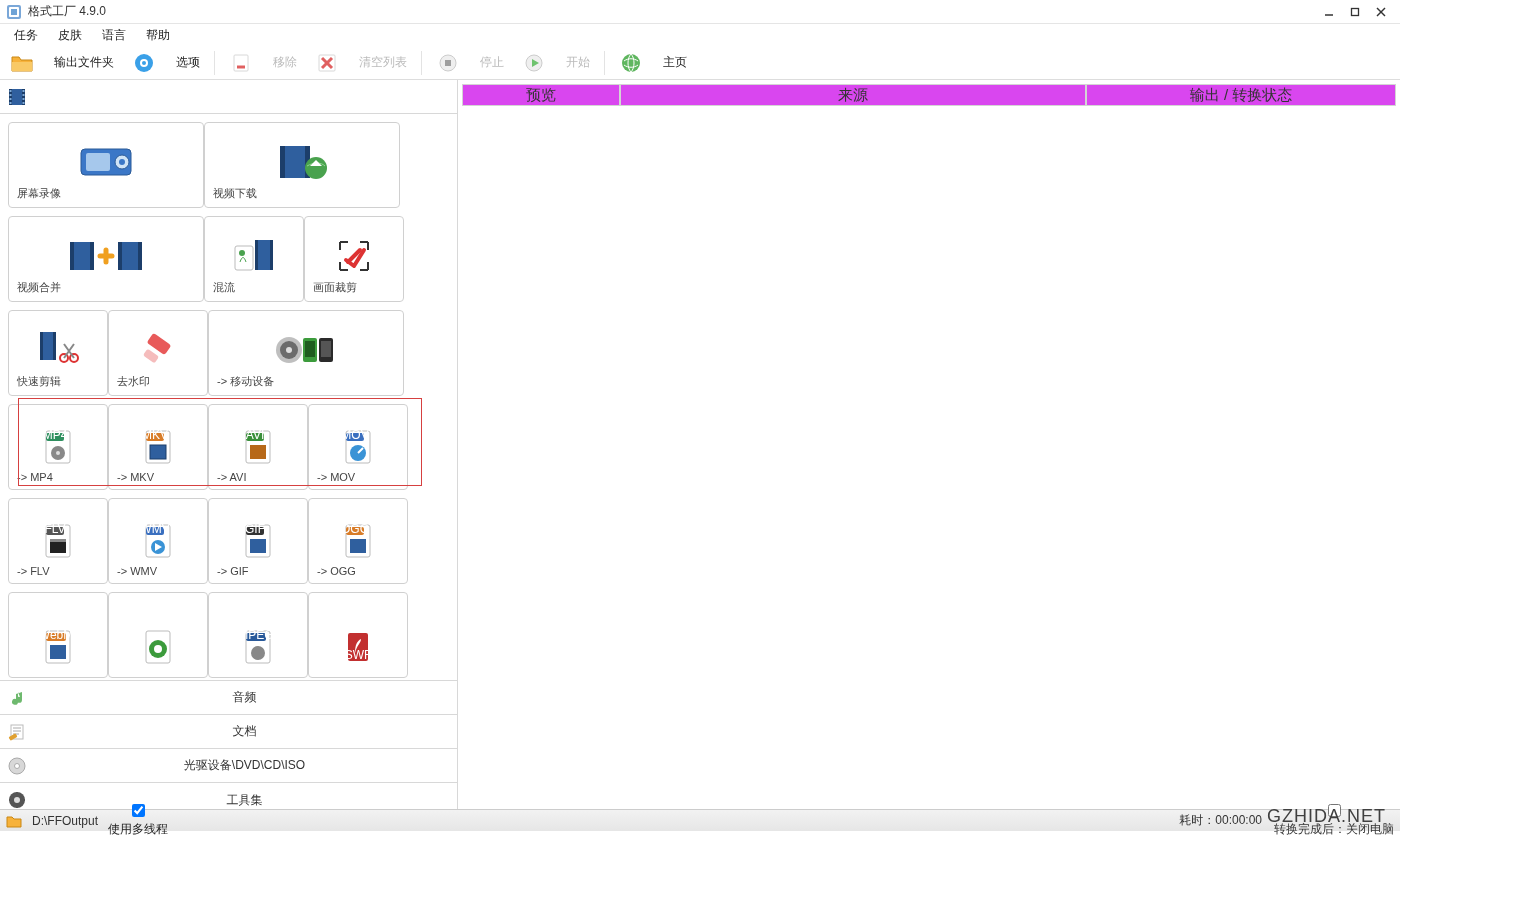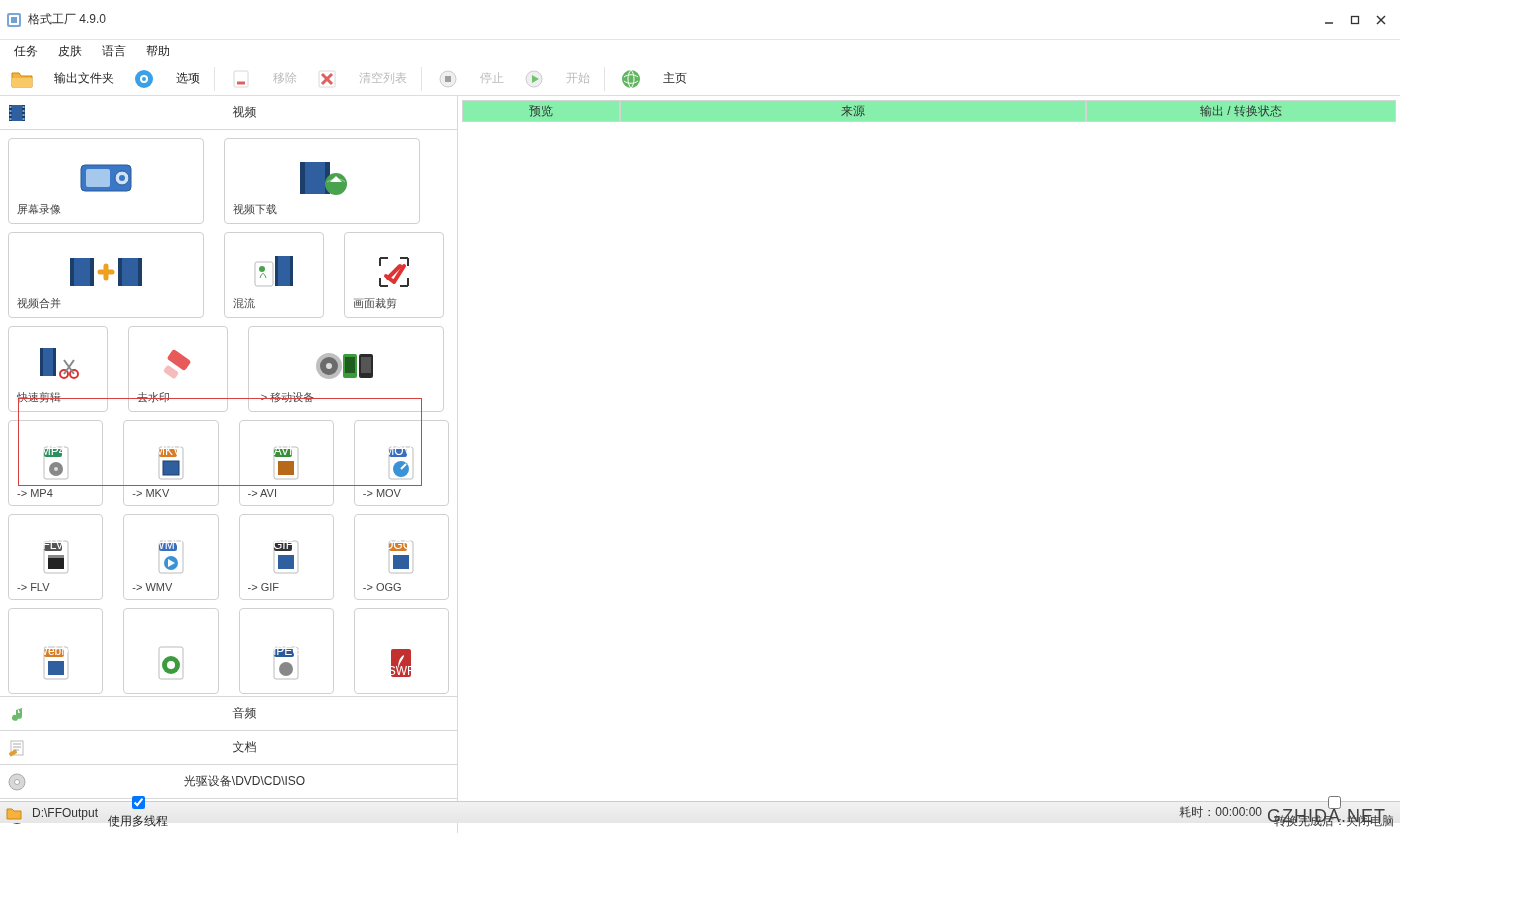--- a/index.html
+++ b/index.html
@@ -1,48 +1,48 @@
 <!DOCTYPE html>
 <html><head>
 <meta charset="utf-8">
 <style>
 * { margin: 0; padding: 0; box-sizing: border-box; font-family: "Microsoft YaHei", Tahoma, Arial, sans-serif; font-size: 12px; }
 body { background: #fff; color: #222; width: 1400px; height: 839px; overflow: hidden; position: relative; }
-.titlebar { height: 40px; display: flex; align-items: center; padding: 0 6px; border-bottom: 1px solid #e5e5e5; }
+.titlebar { height: 24px; display: flex; align-items: center; padding: 0 6px; border-bottom: 1px solid #e5e5e5; }
 .titlebar .app-icon { width: 16px; height: 16px; margin-right: 6px; display: inline-flex; align-items: center; justify-content: center; }
 .titlebar .title { flex: 1; font-size: 12px; color: #333; }
 .titlebar .win-btn { width: 26px; height: 20px; display: inline-flex; align-items: center; justify-content: center; color: #555; cursor: pointer; }
 .menubar { height: 22px; display: flex; align-items: center; padding: 0 6px; gap: 4px; }
 .menubar .menu-item { padding: 2px 8px; color: #222; cursor: pointer; }
 .toolbar { height: 34px; display: flex; align-items: center; padding: 2px 6px; gap: 10px; border-bottom: 1px solid #ddd; }
 .toolbar .tb-group { display: flex; align-items: center; gap: 20px; padding: 2px 4px; cursor: pointer; }
 .toolbar .tb-group.disabled { color: #bbb; cursor: default; }
 .toolbar .tb-group .tb-icon { width: 24px; height: 24px; display: inline-flex; align-items: center; justify-content: center; }
 .toolbar .tb-sep { width: 1px; height: 24px; background: #e3e3e3; }
 .mainrow { display: flex; height: calc(100% - 24px - 22px - 34px - 22px); }
 .left-pane { width: 458px; border-right: 1px solid #d8d8d8; display: flex; flex-direction: column; }
 .cat-bar { height: 34px; display: flex; align-items: center; border-bottom: 1px solid #d8d8d8; padding-left: 6px; }
 .cat-bar .cat-icon { width: 22px; height: 22px; margin-right: 4px; display:inline-flex;align-items:center;justify-content:center;}
 .cat-bar .cat-label { flex: 1; text-align: center; font-size: 12px; color: #333; }
 .grid-wrap { flex: 1; display: flex; border-bottom: 1px solid #d8d8d8; overflow: hidden; }
 .grid-scroll { flex: 1; overflow-y: auto; padding: 8px; }
 .grid-scroll::-webkit-scrollbar { width: 16px; }
 .grid-scroll::-webkit-scrollbar-track { background: #f0f0f0; border-left:1px solid #ddd; }
 .grid-scroll::-webkit-scrollbar-thumb { background: #c8c8c8; }
-.row { display: flex; gap: 20px; margin-bottom: 8px; }
+.row { display: flex; gap: 0; margin-bottom: 8px; }
 .tile { border: 1px solid #d0d0d0; border-radius: 4px; display: flex; flex-direction: column; align-items: center; justify-content: flex-end; padding: 8px 6px 6px; cursor: pointer; background: #fff; }
 .tile .t-icon { flex: 1; display: flex; align-items: flex-end; justify-content: center; margin-bottom: 4px; margin-top: 32px; }
 .tile .t-label { align-self: flex-start; font-size: 11px; color: #444; padding-left: 2px; }
 .tile.w2 { width: 196px; height: 86px; }
 .tile.w1 { width: 100px; height: 86px; }
 .right-pane { flex: 1; display: flex; flex-direction: column; }
 .list-headers { height: 22px; display: flex; margin: 4px 4px 0 4px; }
-.list-headers .hdr { border: 1px solid #d4d4d4; background: #86efac; display: flex; align-items: center; justify-content: center; font-size: 12px; color: #333; }
+.list-headers .hdr { border: 1px solid #d4d4d4; background: #d946ef; display: flex; align-items: center; justify-content: center; font-size: 15px; color: #333; }
 .list-body { flex: 1; }
-.statusbar { position: absolute; left:0; right:0; bottom:16px; height: 22px; background: linear-gradient(#f2f2f2,#e6e6e6); display: flex; align-items: center; padding: 0 6px; gap: 10px; border-top: 1px solid #ccc; }
+.statusbar { position: absolute; left:0; right:0; bottom:8px; height: 22px; background: linear-gradient(#f2f2f2,#e6e6e6); display: flex; align-items: center; padding: 0 6px; gap: 10px; border-top: 1px solid #ccc; }
 .statusbar .sb-icon { width: 16px; height: 16px; display: inline-flex; align-items: center; justify-content: center; }
 .statusbar .sb-path { color: #333; }
 .statusbar .sb-right { margin-left: auto; display: flex; align-items: center; gap: 12px; color: #333; }
 .checkbox { display: inline-flex; align-items: center; gap: 4px; flex-direction: column; }
 .checkbox input { width: 13px; height: 13px; }
 .highlight-box { position: absolute; border: 1px solid #d64040; pointer-events: none; }
 
 svg { display: block; }
 .watermark { position: absolute; right: 14px; bottom: 12px; color: #404040; font-size: 18px; letter-spacing: 1px; pointer-events:none;}
 </style>
@@ -168,21 +168,20 @@
             <rect x="2.5" y="3" width="2" height="2" fill="#7da9d8"></rect>
             <rect x="2.5" y="7" width="2" height="2" fill="#7da9d8"></rect>
             <rect x="2.5" y="11" width="2" height="2" fill="#7da9d8"></rect>
             <rect x="2.5" y="15" width="2" height="2" fill="#7da9d8"></rect>
             <rect x="15.5" y="3" width="2" height="2" fill="#7da9d8"></rect>
             <rect x="15.5" y="7" width="2" height="2" fill="#7da9d8"></rect>
             <rect x="15.5" y="11" width="2" height="2" fill="#7da9d8"></rect>
             <rect x="15.5" y="15" width="2" height="2" fill="#7da9d8"></rect>
           </svg>
       </span>
-      <span class="cat-label">视频</span>
     </div>
 
     <div class="grid-wrap">
       <div class="grid-scroll">
 
         <div class="row">
           <div class="tile w2">
             <div class="t-icon">
               <svg width="56" height="40">
                   <rect x="3" y="7" width="50" height="26" rx="4" fill="#3b77c7" stroke="#2b5a97"></rect>

